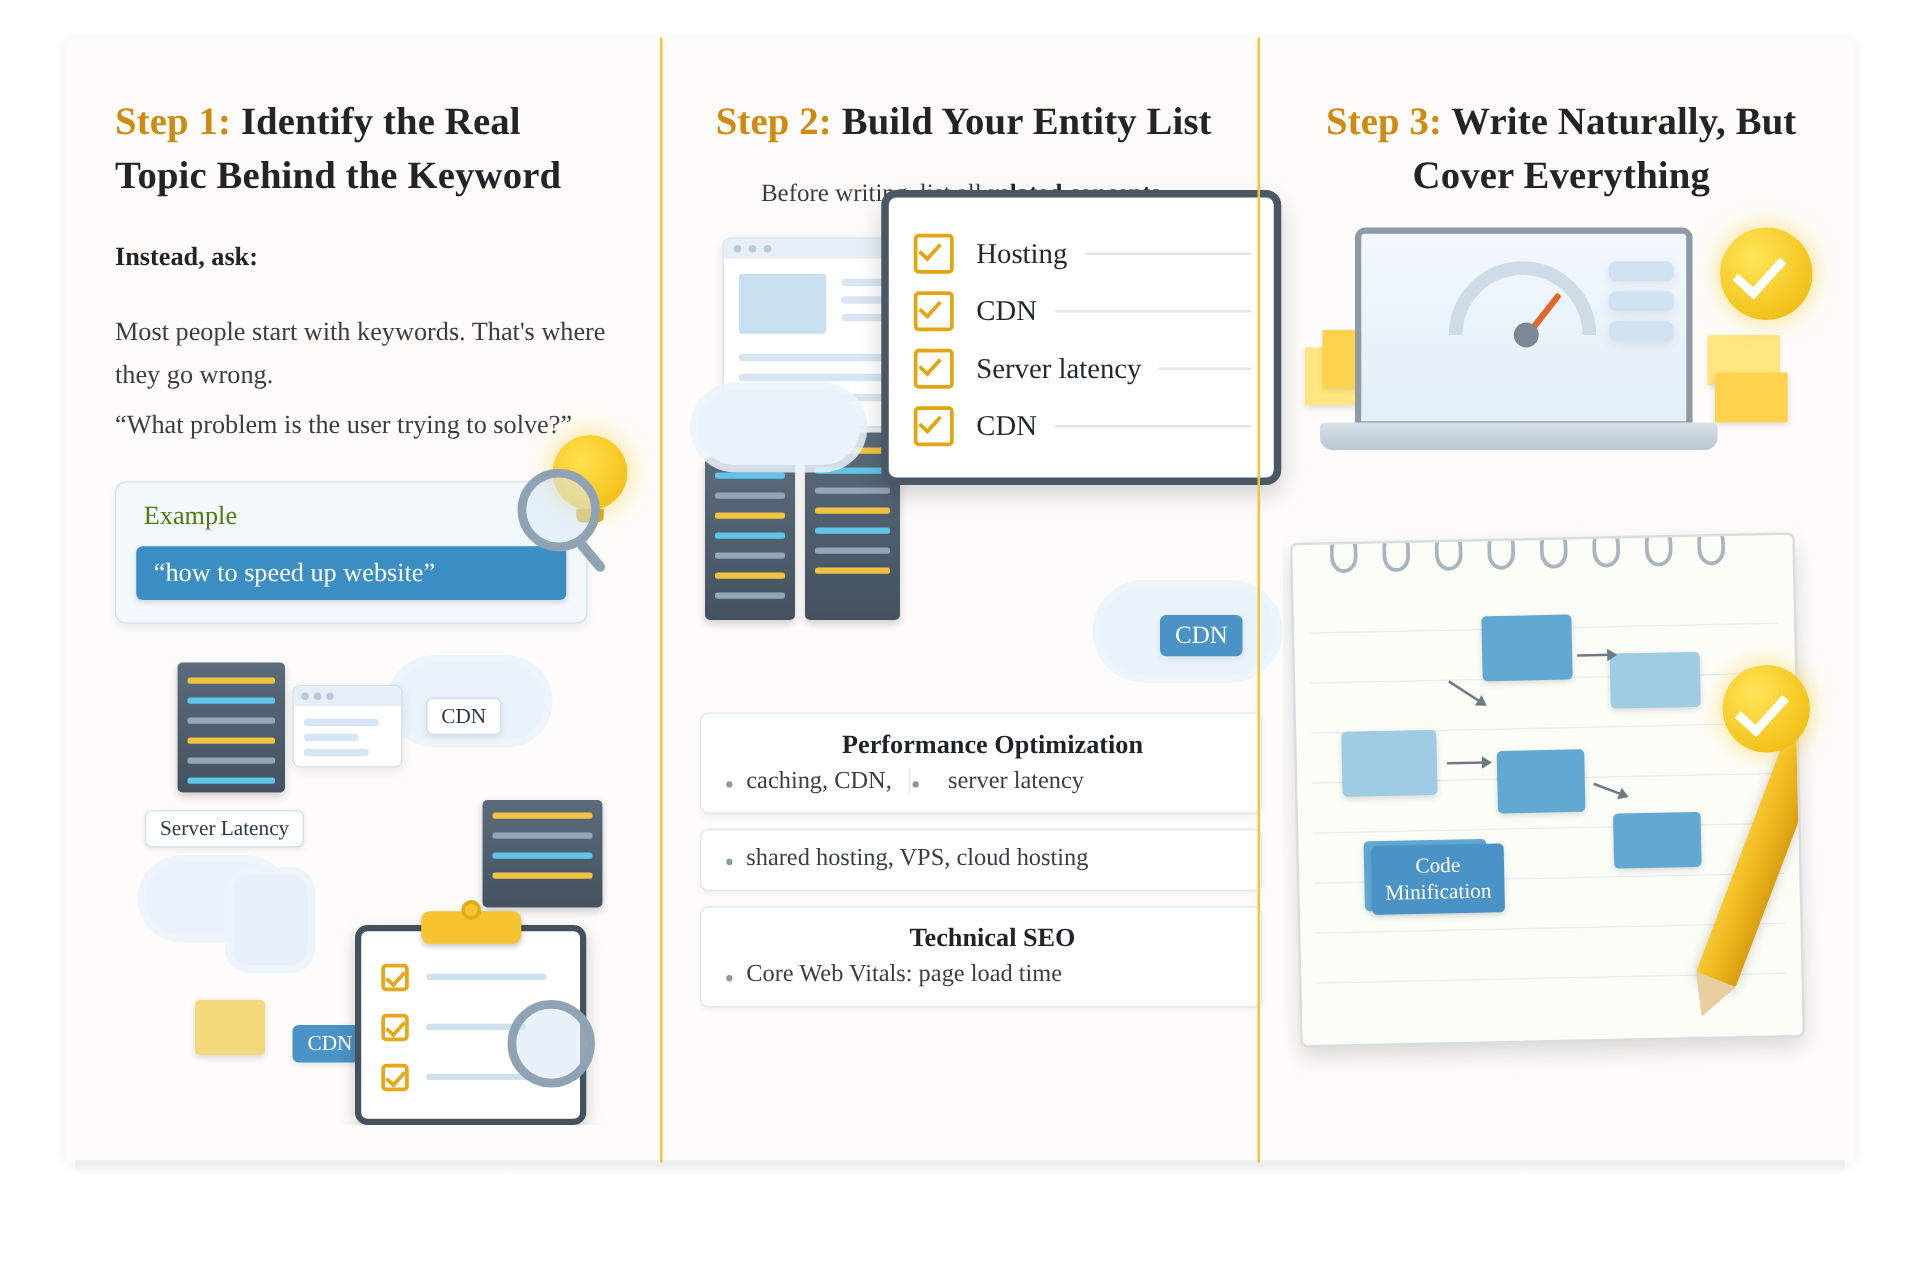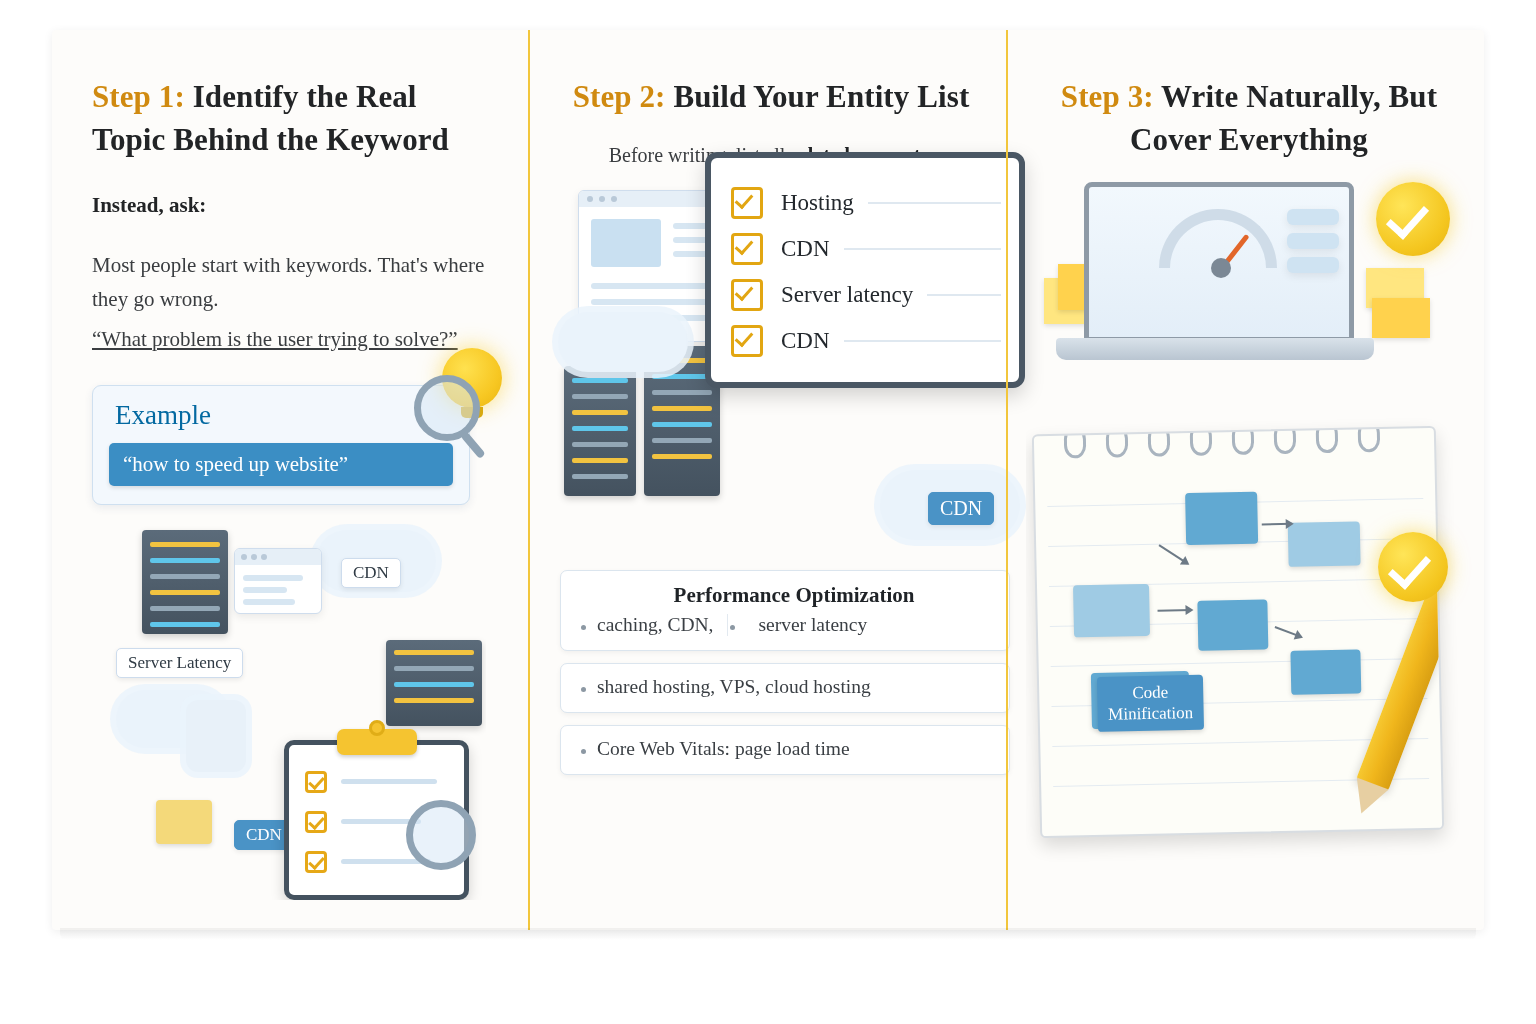--- a/index.html
+++ b/index.html
@@ -59,36 +59,36 @@
   h2.step .num { color: #d08a10; }
 
   .lede {
     margin: 26px 0 0 0;
     font-size: 21px;
     line-height: 1.62;
     color: #3a3d40;
   }
   .lede.small { margin-top: 20px; font-size: 20px; }
   .bold { font-weight: bold; color: #222426; }
-  .quote { font-size: 21px; line-height: 1.62; color: #3a3d40; margin-top: 6px; text-decoration: underline; }
+  .quote { font-size: 21px; line-height: 1.62; color: #3a3d40; margin-top: 6px; }
 
   
   .example-card {
     position: absolute;
     left: 40px;
     top: 355px;
     width: 378px;
     background: #f3f8fd;
     border: 1px solid #cfe0f0;
     border-radius: 9px;
     padding: 14px 16px 18px 16px;
     box-sizing: border-box;
     box-shadow: 0 3px 8px rgba(40,70,110,0.09);
   }
-  .example-label { font-size: 27px; color: #0369a1; padding-left: 6px; }
+  .example-label { font-size: 21px; color: #4d7c0f; padding-left: 6px; }
   .example-chip {
     margin-top: 12px;
     background: #3b8ec4;
     color: #ffffff;
     font-size: 21px;
     border-radius: 5px;
     padding: 9px 14px;
     box-shadow: 0 2px 4px rgba(0,0,0,0.12);
   }
   .bulb {
@@ -619,20 +619,21 @@
             <li>caching, CDN,</li>
             <li>server latency</li>
           </ul>
         </div>
         <div class="group">
           <ul>
             <li>shared hosting, VPS, cloud hosting</li>
           </ul>
         </div>
         <div class="group">
+          <h4>Technical SEO</h4>
           <ul>
             <li>Core Web Vitals: page load time</li>
           </ul>
         </div>
       </div>
 
     </div>
 
     <div class="col">
       <h2 class="step">

